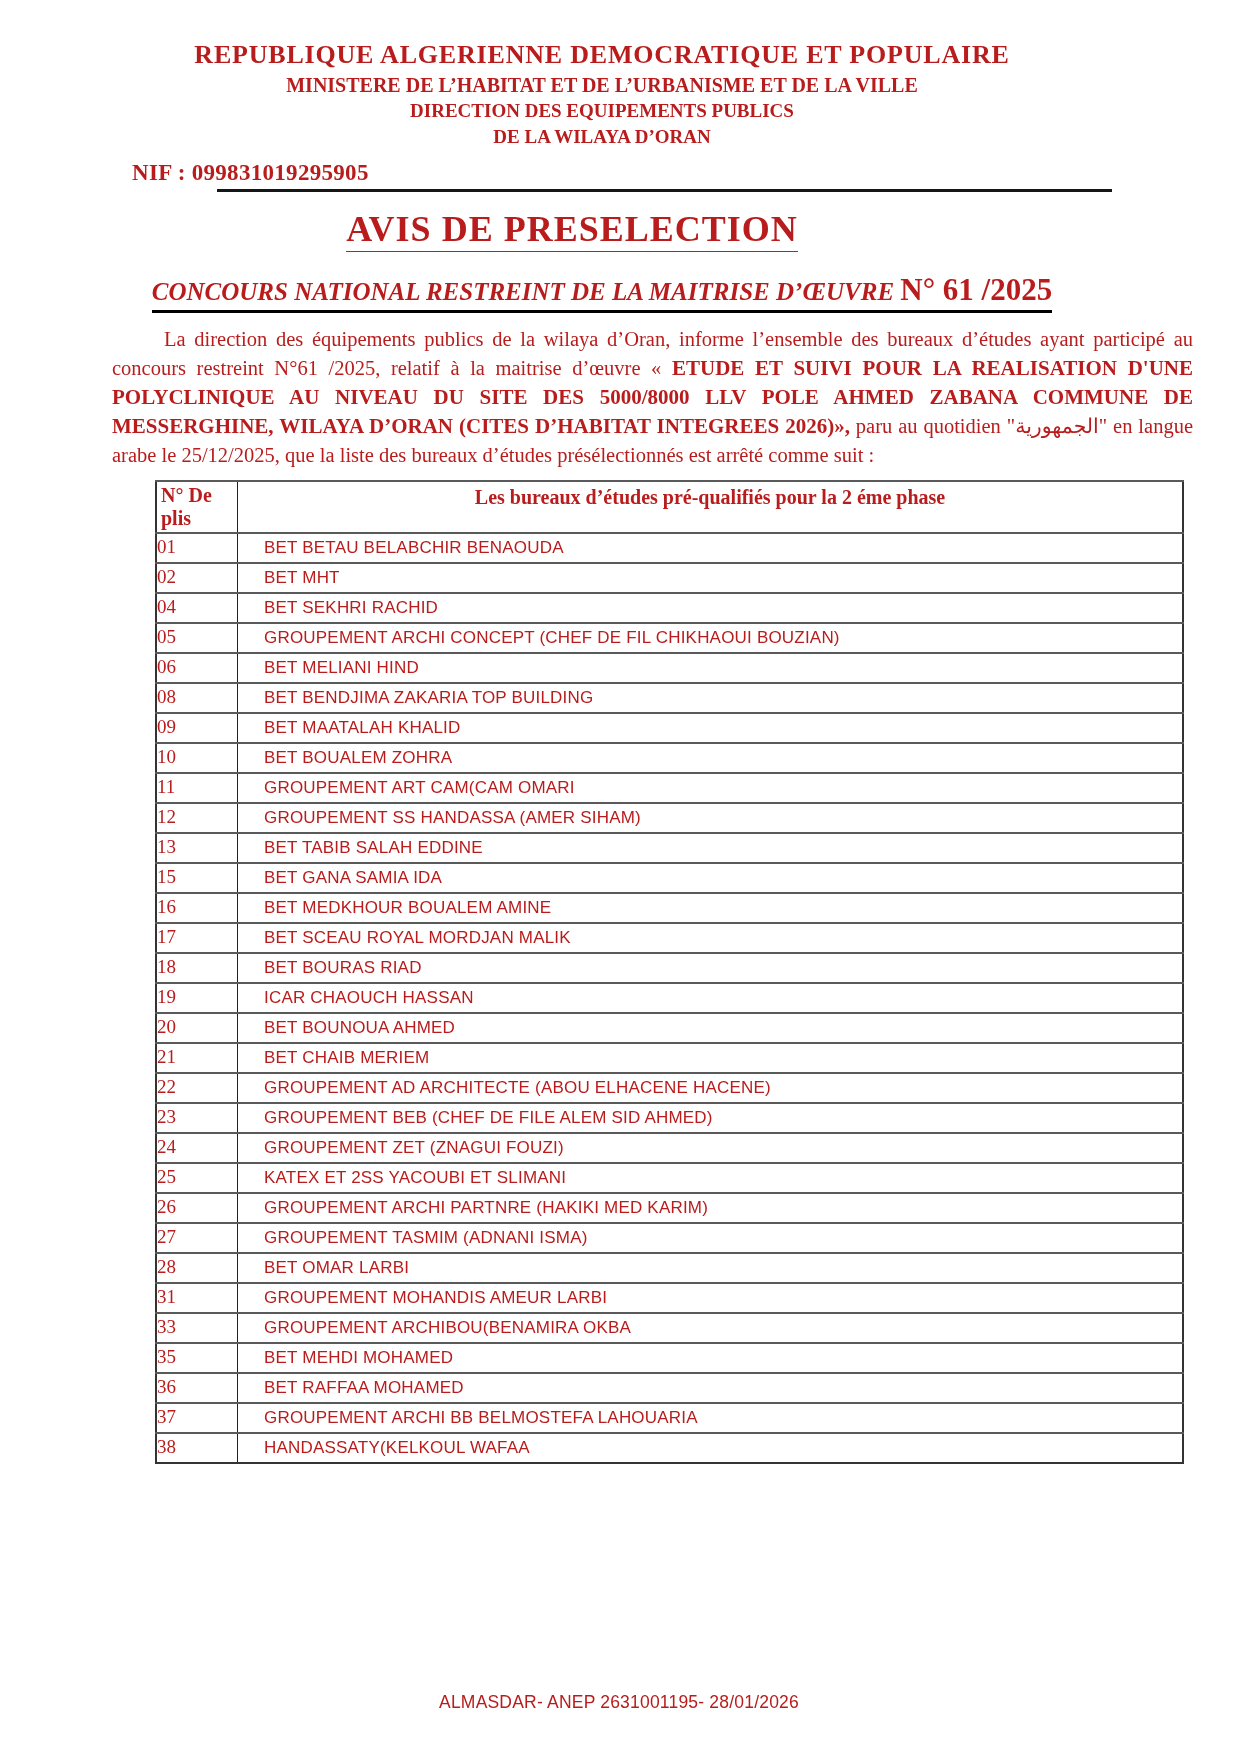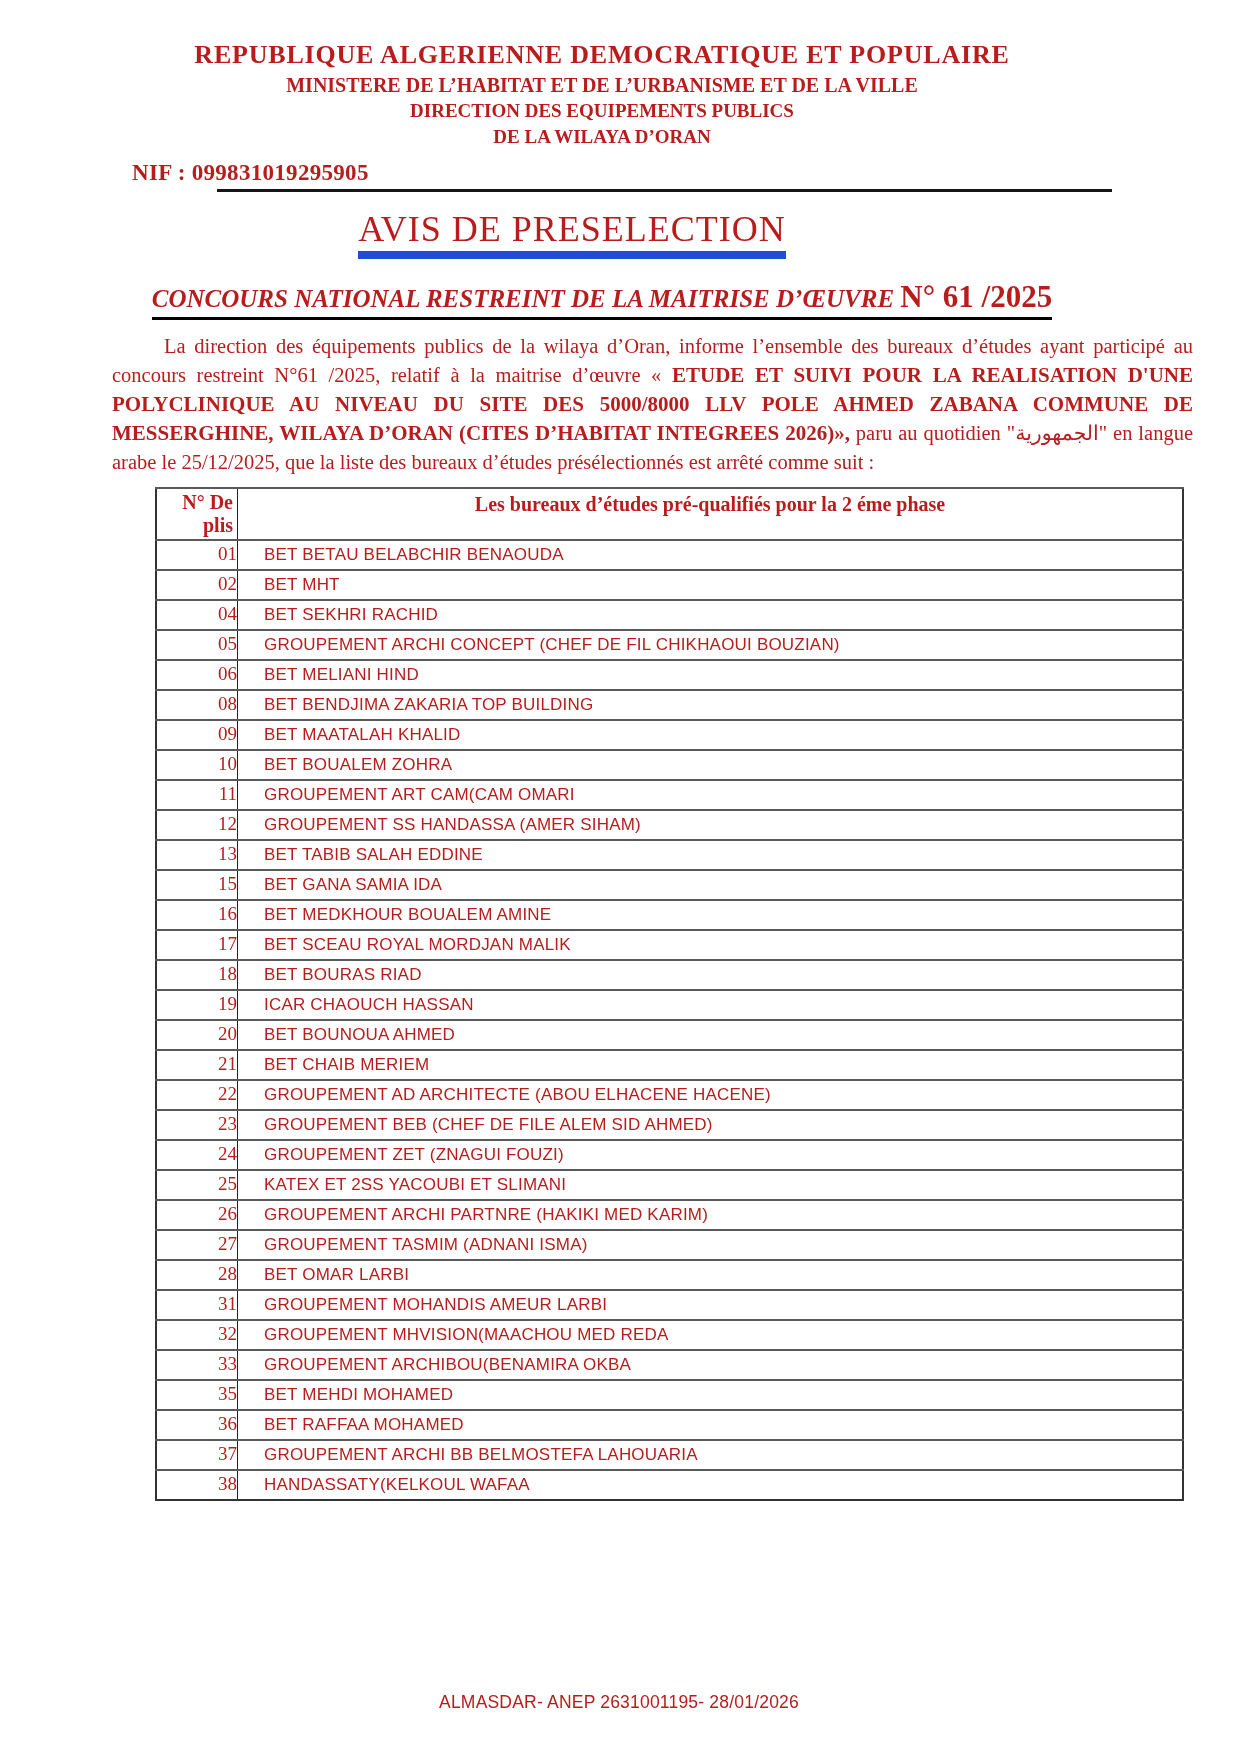--- a/index.html
+++ b/index.html
@@ -41,23 +41,23 @@
     margin-top:3px;
   }
 
   
   .main-title {
     width:980px; margin:16px 0 0 50px;
     text-align:center;
   }
   .main-title .u {
     display:inline-block;
-    font-size:36px; font-weight:normal;
+    font-size:36px; font-weight:bold;
     letter-spacing:1px;
-    border-bottom:8px solid #1d4ed8;
+    border-bottom:1px solid #1d4ed8;
     padding-bottom:1px;
   }
 
   
   .subtitle {
     width:1020px; margin:20px 0 0 60px;
     text-align:center;
     white-space:nowrap;
   }
   .subtitle .u {
@@ -87,21 +87,21 @@
   table.bureaux {
     margin:10px 0 0 123px;
     width:1029px;
     border-collapse:collapse;
     border:2.5px solid #333;
   }
   table.bureaux th, table.bureaux td {
     border-left:1.5px solid #222;
     border-top:2px solid #5a5a5a;
   }
-  th.col-num, td.num { width:72px; text-align:right; }
+  th.col-num, td.num { width:72px; text-align:left; }
   th.col-num {
     font-size:20px; font-weight:bold;
     line-height:23px; padding:2px 4px;
   }
   th.col-name {
     font-size:20px; font-weight:bold;
     text-align:center; vertical-align:top;
     padding-top:4px;
   }
   td.num {
@@ -289,24 +289,20 @@
       <td class="num">28</td>
       <td class="name">BET  OMAR LARBI</td>
     </tr>
 
 
     <tr>
       <td class="num">31</td>
       <td class="name">GROUPEMENT MOHANDIS AMEUR LARBI</td>
     </tr>
 
-    <tr>
-      <td class="num">32</td>
-      <td class="name">GROUPEMENT  MHVISION(MAACHOU MED REDA</td>
-    </tr>
 
     <tr>
       <td class="num">33</td>
       <td class="name">GROUPEMENT ARCHIBOU(BENAMIRA OKBA</td>
     </tr>
 
     <tr>
       <td class="num">35</td>
       <td class="name">BET  MEHDI MOHAMED</td>
     </tr>

